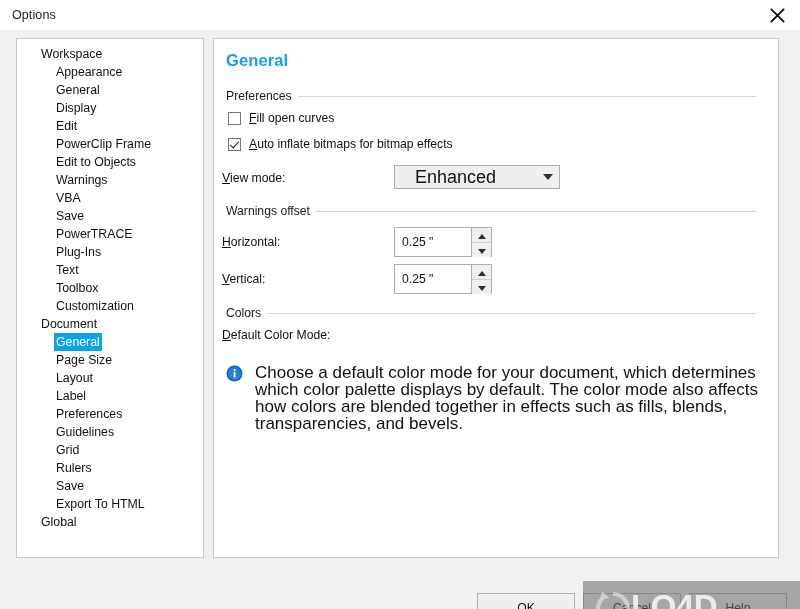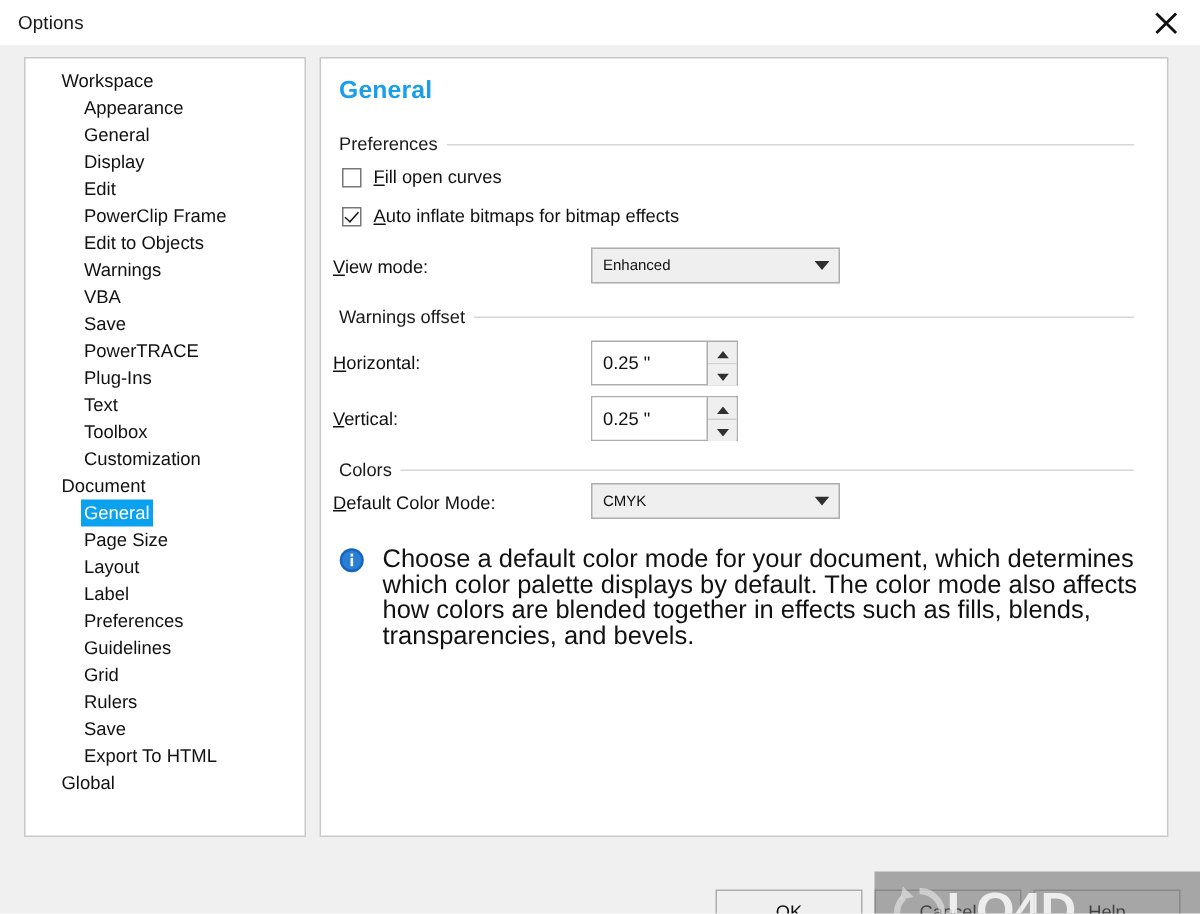--- a/index.html
+++ b/index.html
@@ -173,22 +173,22 @@
     position: absolute;
     height: 24px;
     background: #efefef;
     border: 1px solid #adadad;
     box-sizing: border-box;
     display: flex;
     align-items: center;
     cursor: default;
   }
   .combo .cval {
-    padding-left: 7px;
-    font-size: 10px;
+    padding-left: 20px;
+    font-size: 18px;
     color: #111111;
     flex: 1 1 auto;
     white-space: nowrap;
   }
   .combo .carrow {
     width: 22px;
     display: flex;
     align-items: center;
     justify-content: center;
   }
@@ -428,28 +428,20 @@
         </span>
       </div>
 
       <div class="group-head" style="top:267px;">
         <span class="gh-text">Colors</span>
         <span class="gh-rule"></span>
       </div>
 
       <div class="field-label" style="left:8px; top:289px;"><u>D</u><span>efault Color Mode:</span></div>
 
-      <div class="combo" style="left:180px; top:283px; width:166px;">
-        <span class="cval">CMYK</span>
-        <span class="carrow">
-          <svg width="10" height="7" viewBox="0 0 10 7">
-              <path d="M0 0 L10 0 L5 6 Z" fill="#303030"></path>
-            </svg>
-        </span>
-      </div>
 
       <div id="info-note">
         <span id="info-icon">
           <svg width="17" height="17" viewBox="0 0 17 17">
             <circle cx="8.5" cy="8.5" r="8" fill="#1565c0"></circle>
             <circle cx="8.5" cy="8.5" r="6.4" fill="#2a7fd4"></circle>
             <rect x="7.7" y="6.9" width="1.7" height="5.6" fill="#ffffff"></rect>
             <rect x="7.7" y="4.1" width="1.7" height="1.9" fill="#ffffff"></rect>
           </svg>
         </span>

